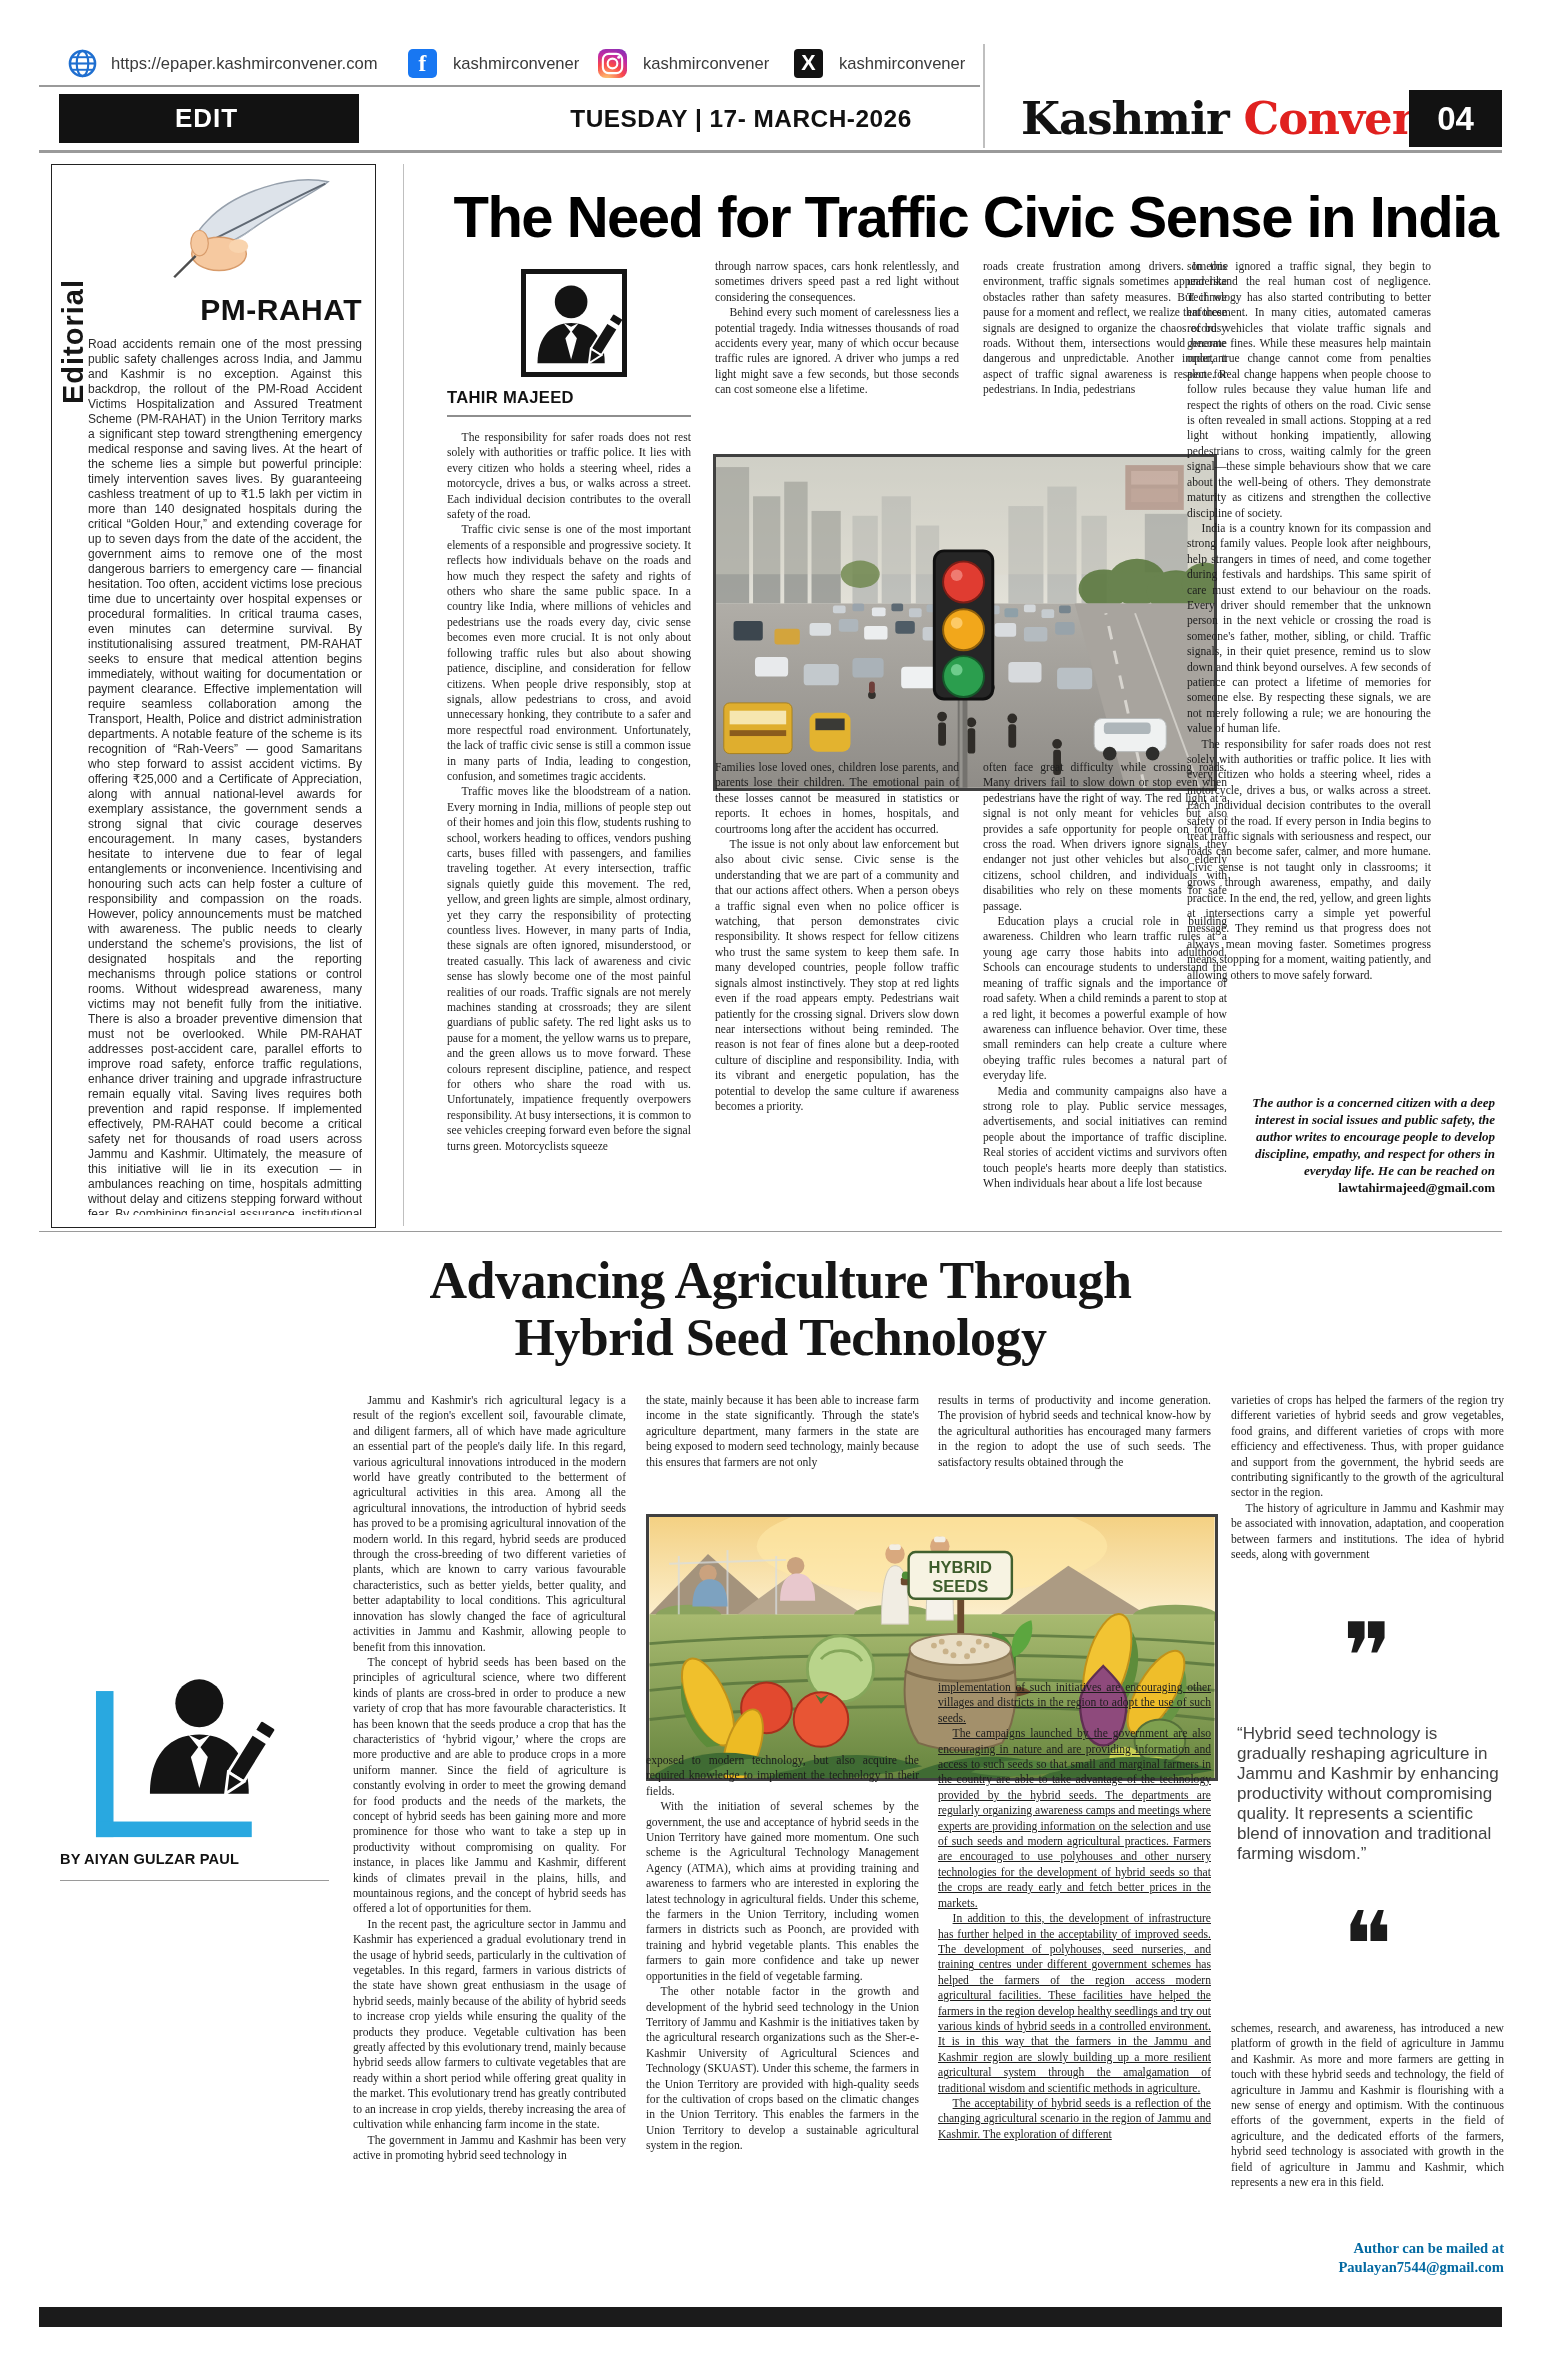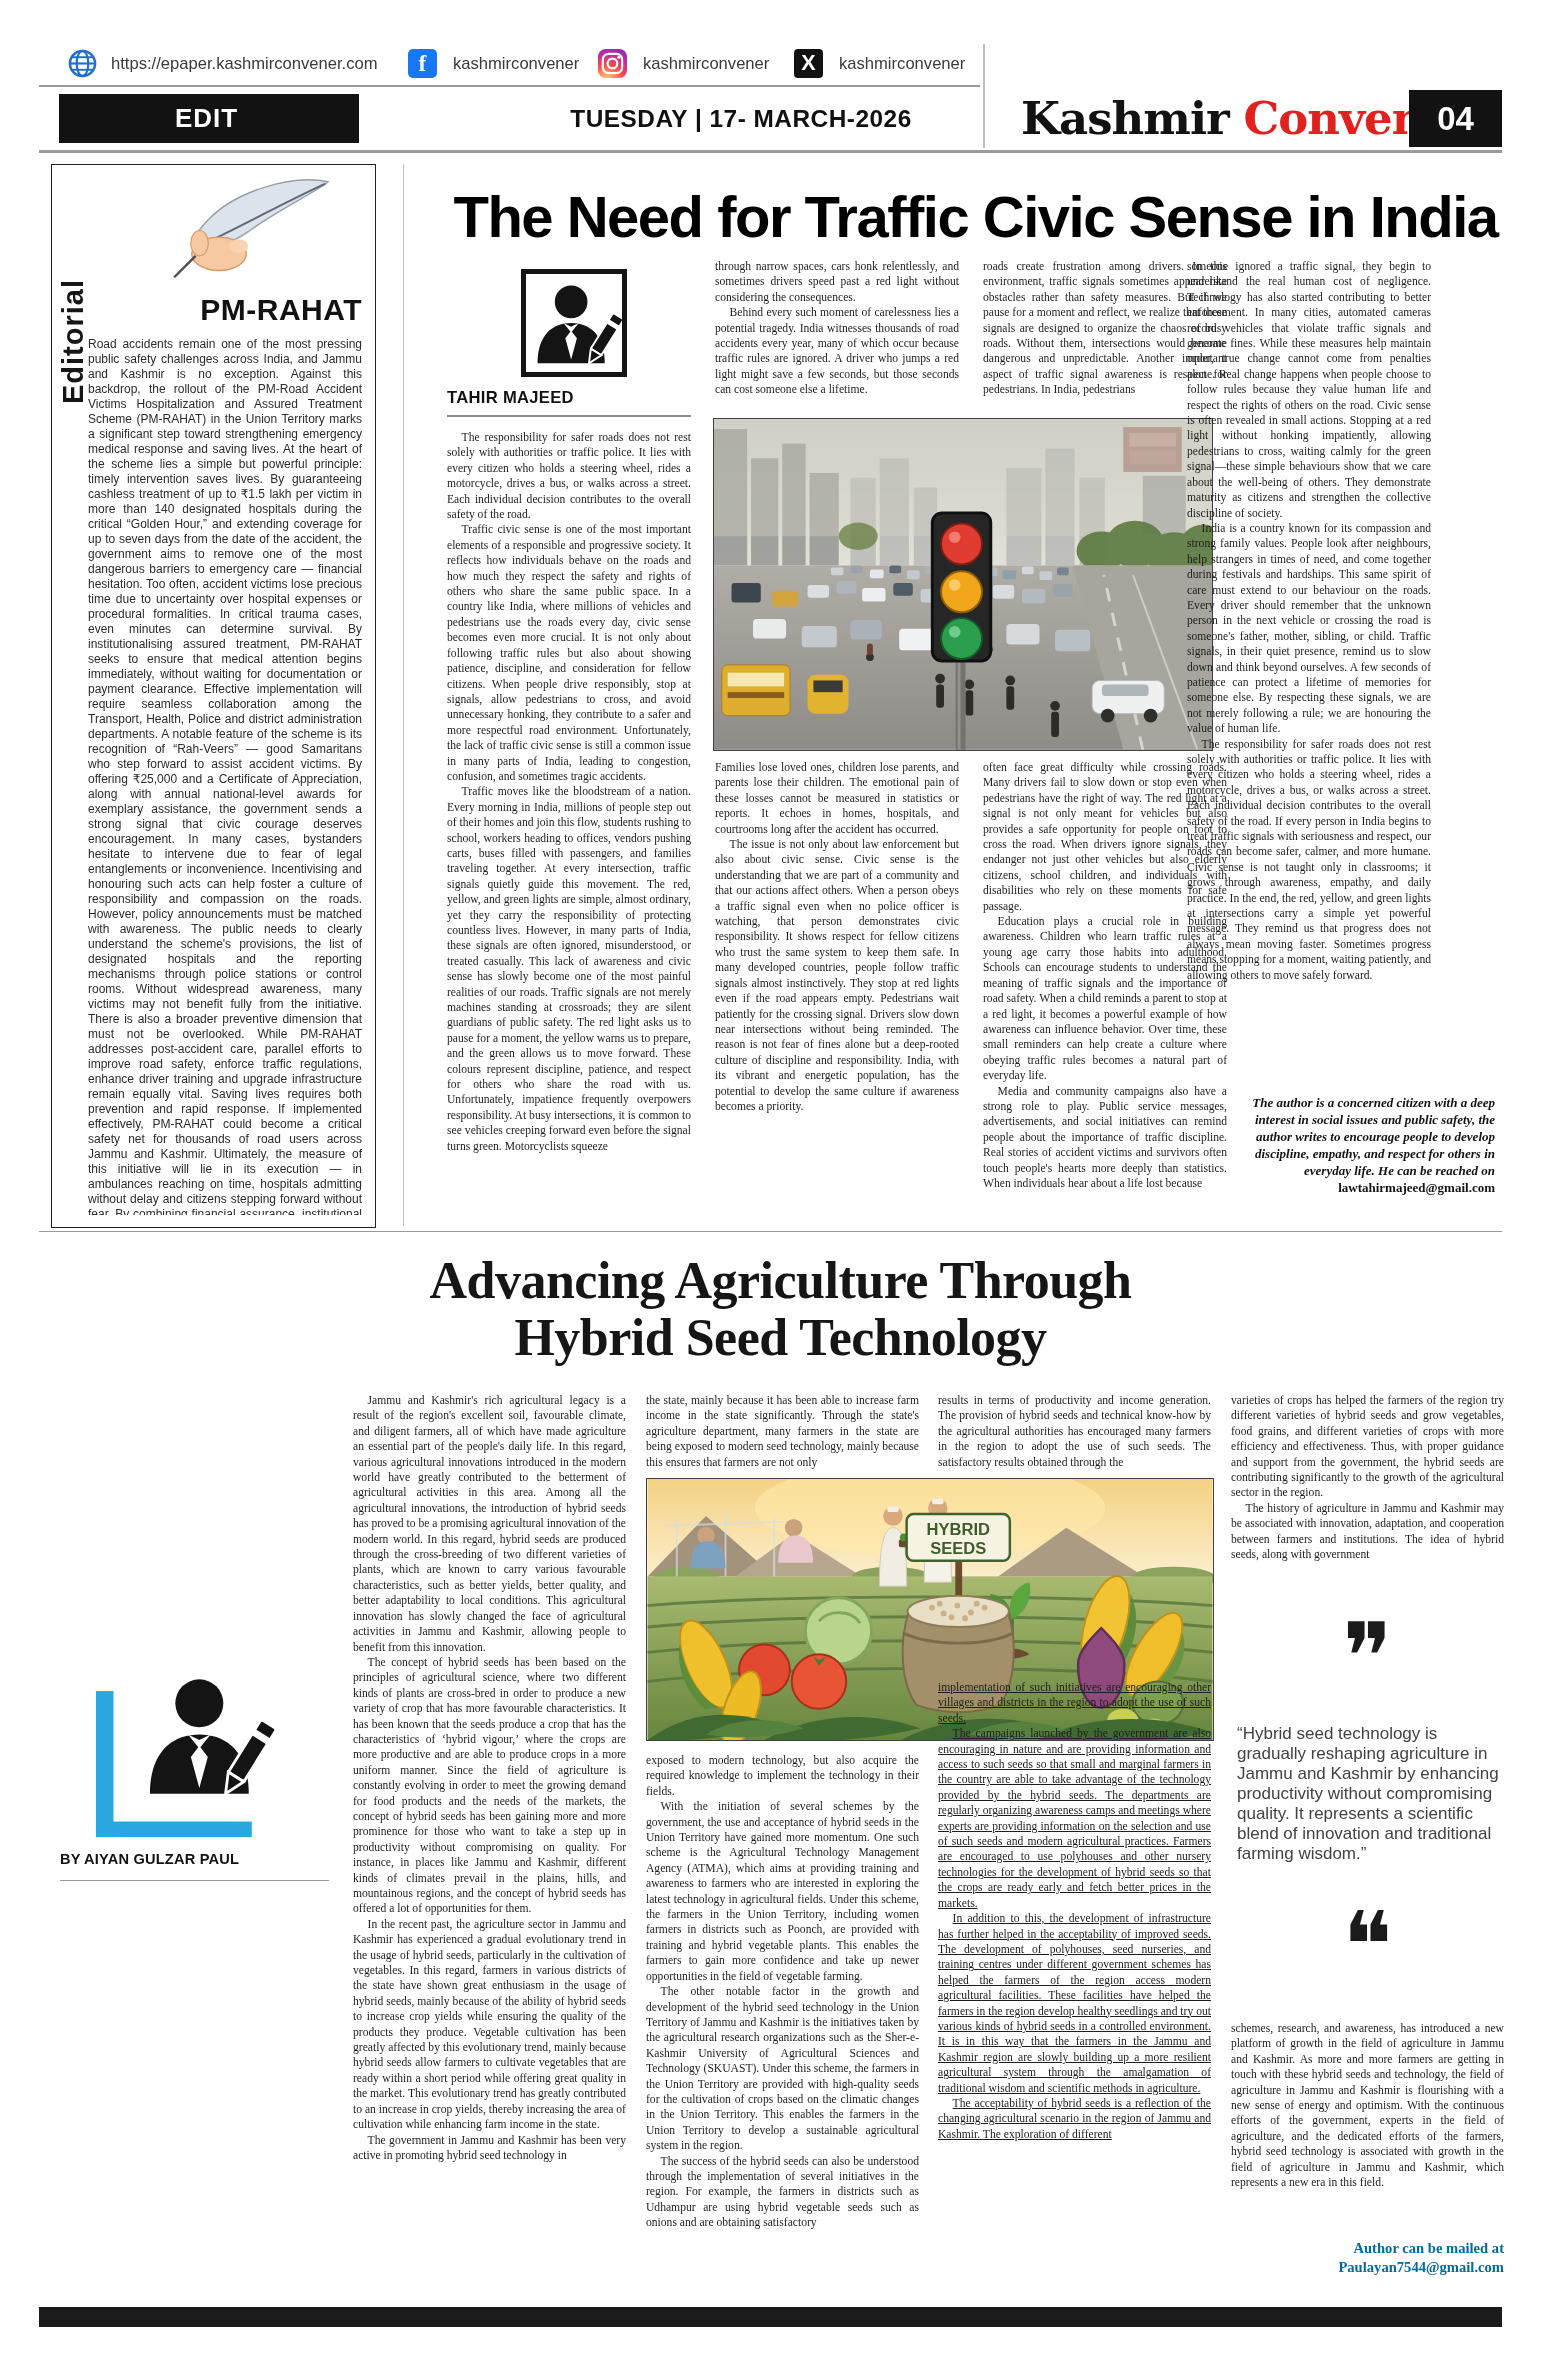--- a/index.html
+++ b/index.html
@@ -25,21 +25,21 @@
   
   .headline1{font:900 58px/60px "Liberation Sans",sans-serif;color:#000000;text-align:center;letter-spacing:-1.5px;}
   .headline2{font:bold 52px/57px "Liberation Serif",serif;color:#161616;text-align:center;letter-spacing:-0.5px;}
   .byline{font:bold 16.6px/19.5px "Liberation Sans",sans-serif;color:#121212;letter-spacing:0.3px;}
   .byline2{font:bold 14.6px/17.6px "Liberation Sans",sans-serif;color:#121212;letter-spacing:0.2px;}
   .body-col{font:11.6px/15.4px "Liberation Serif","DejaVu Serif",serif;text-align:justify;color:#1d1d1d;overflow:hidden;}
   .para{margin:0;text-indent:14.6px;}
   .cont .para:first-child{text-indent:0;}
   .note{font:italic bold 13px/17px "Liberation Serif",serif;color:#141414;text-align:right;}
   .note .em{font-style:normal;}
-  .photo-frame{border:1px solid #404040;overflow:hidden;background:#cfcdc6;}
+  .photo-frame{border:3px solid #404040;overflow:hidden;background:#cfcdc6;margin-top:36px;}
   .authbox{border:5.9px solid #141414;background:#fff;}
   .quote-glyph{font:93px/93px "DejaVu Sans",sans-serif;color:#1b1b1b;text-align:center;}
   .quote-text{font:17px/20px "Liberation Sans",sans-serif;color:#424242;}
   .rail-note{font:bold 14.6px/18.5px "Liberation Serif",serif;color:#0369a1;text-align:right;}
   .vrule{background:#bfbfbf;}
 </style>
 </head>
 <body>
 
 <div id="page">
@@ -435,21 +435,20 @@
         <path d="M60 262 C90 244 130 244 160 256 C130 266 90 268 60 262 Z"></path>
         <path d="M330 262 C360 246 400 246 430 258 C400 268 360 268 330 262 Z"></path>
       </g>
     </svg>
   </div>
 
   <div class="abs body-col cont" style="left:646px;top:1753px;width:273px;height:534px;">
       <p class="para">exposed to modern technology, but also acquire the required knowledge to implement the technology in their fields.</p>
       <p class="para">With the initiation of several schemes by the government, the use and acceptance of hybrid seeds in the Union Territory have gained more momentum. One such scheme is the Agricultural Technology Management Agency (ATMA), which aims at providing training and awareness to farmers who are interested in exploring the latest technology in agricultural fields. Under this scheme, the farmers in the Union Territory, including women farmers in districts such as Poonch, are provided with training and hybrid vegetable plants. This enables the farmers to gain more confidence and take up newer opportunities in the field of vegetable farming.</p>
       <p class="para">The other notable factor in the growth and development of the hybrid seed technology in the Union Territory of Jammu and Kashmir is the initiatives taken by the agricultural research organizations such as the Sher-e-Kashmir University of Agricultural Sciences and Technology (SKUAST). Under this scheme, the farmers in the Union Territory are provided with high-quality seeds for the cultivation of crops based on the climatic changes in the Union Territory. This enables the farmers in the Union Territory to develop a sustainable agricultural system in the region.</p>
-      <p class="para">The success of the hybrid seeds can also be understood through the implementation of several initiatives in the region. For example, the farmers in districts such as Udhampur are using hybrid vegetable seeds such as onions and are obtaining satisfactory</p>
     </div>
   <div class="abs body-col cont" style="left:938px;top:1680px;width:273px;height:534px;text-decoration:underline;">
       <p class="para">implementation of such initiatives are encouraging other villages and districts in the region to adopt the use of such seeds.</p>
       <p class="para">The campaigns launched by the government are also encouraging in nature and are providing information and access to such seeds so that small and marginal farmers in the country are able to take advantage of the technology provided by the hybrid seeds. The departments are regularly organizing awareness camps and meetings where experts are providing information on the selection and use of such seeds and modern agricultural practices. Farmers are encouraged to use polyhouses and other nursery technologies for the development of hybrid seeds so that the crops are ready early and fetch better prices in the markets.</p>
       <p class="para">In addition to this, the development of infrastructure has further helped in the acceptability of improved seeds. The development of polyhouses, seed nurseries, and training centres under different government schemes has helped the farmers of the region access modern agricultural facilities. These facilities have helped the farmers in the region develop healthy seedlings and try out various kinds of hybrid seeds in a controlled environment. It is in this way that the farmers in the Jammu and Kashmir region are slowly building up a more resilient agricultural system through the amalgamation of traditional wisdom and scientific methods in agriculture.</p>
       <p class="para">The acceptability of hybrid seeds is a reflection of the changing agricultural scenario in the region of Jammu and Kashmir. The exploration of different</p>
     </div>
 
   <div class="abs body-col cont" style="left:1231px;top:1393px;width:273px;height:213px;">
       <p class="para">varieties of crops has helped the farmers of the region try different varieties of hybrid seeds and grow vegetables, food grains, and different varieties of crops with more efficiency and effectiveness. Thus, with proper guidance and support from the government, the hybrid seeds are contributing significantly to the growth of the agricultural sector in the region.</p>

